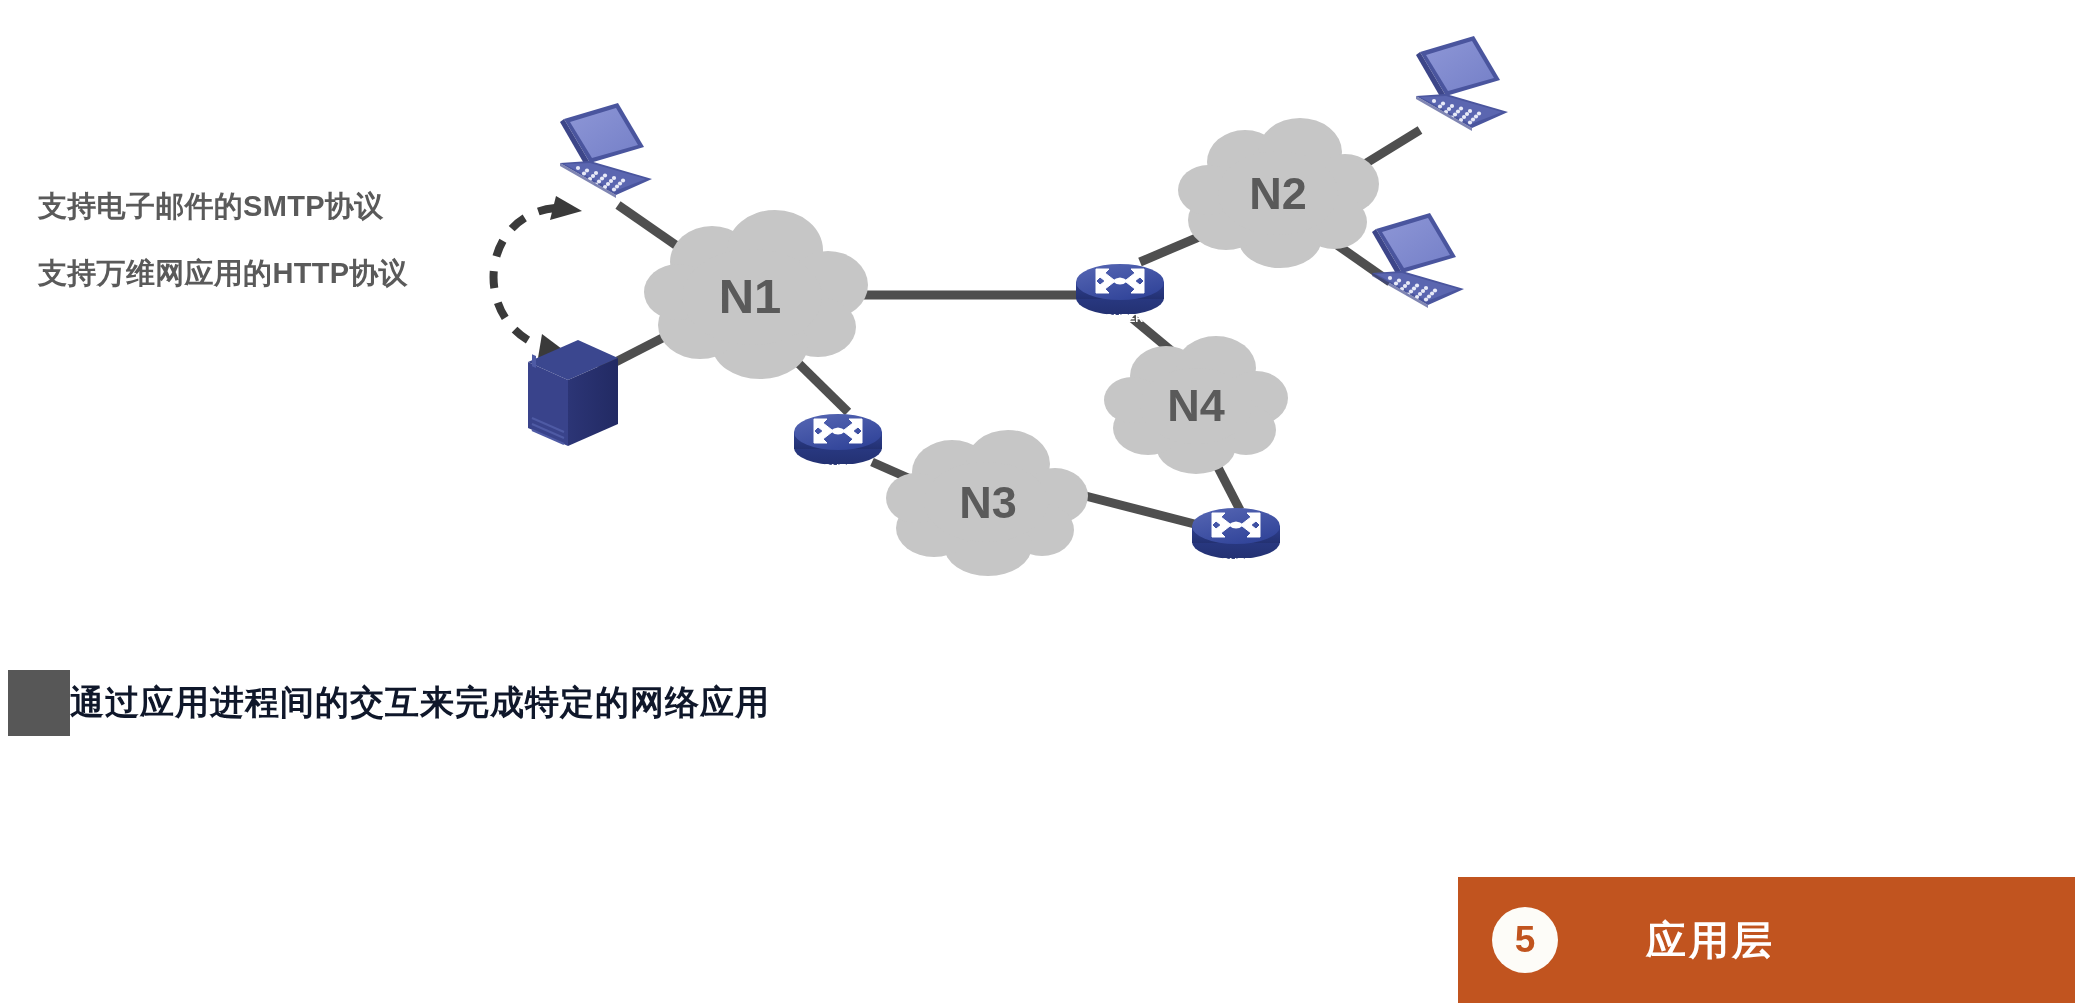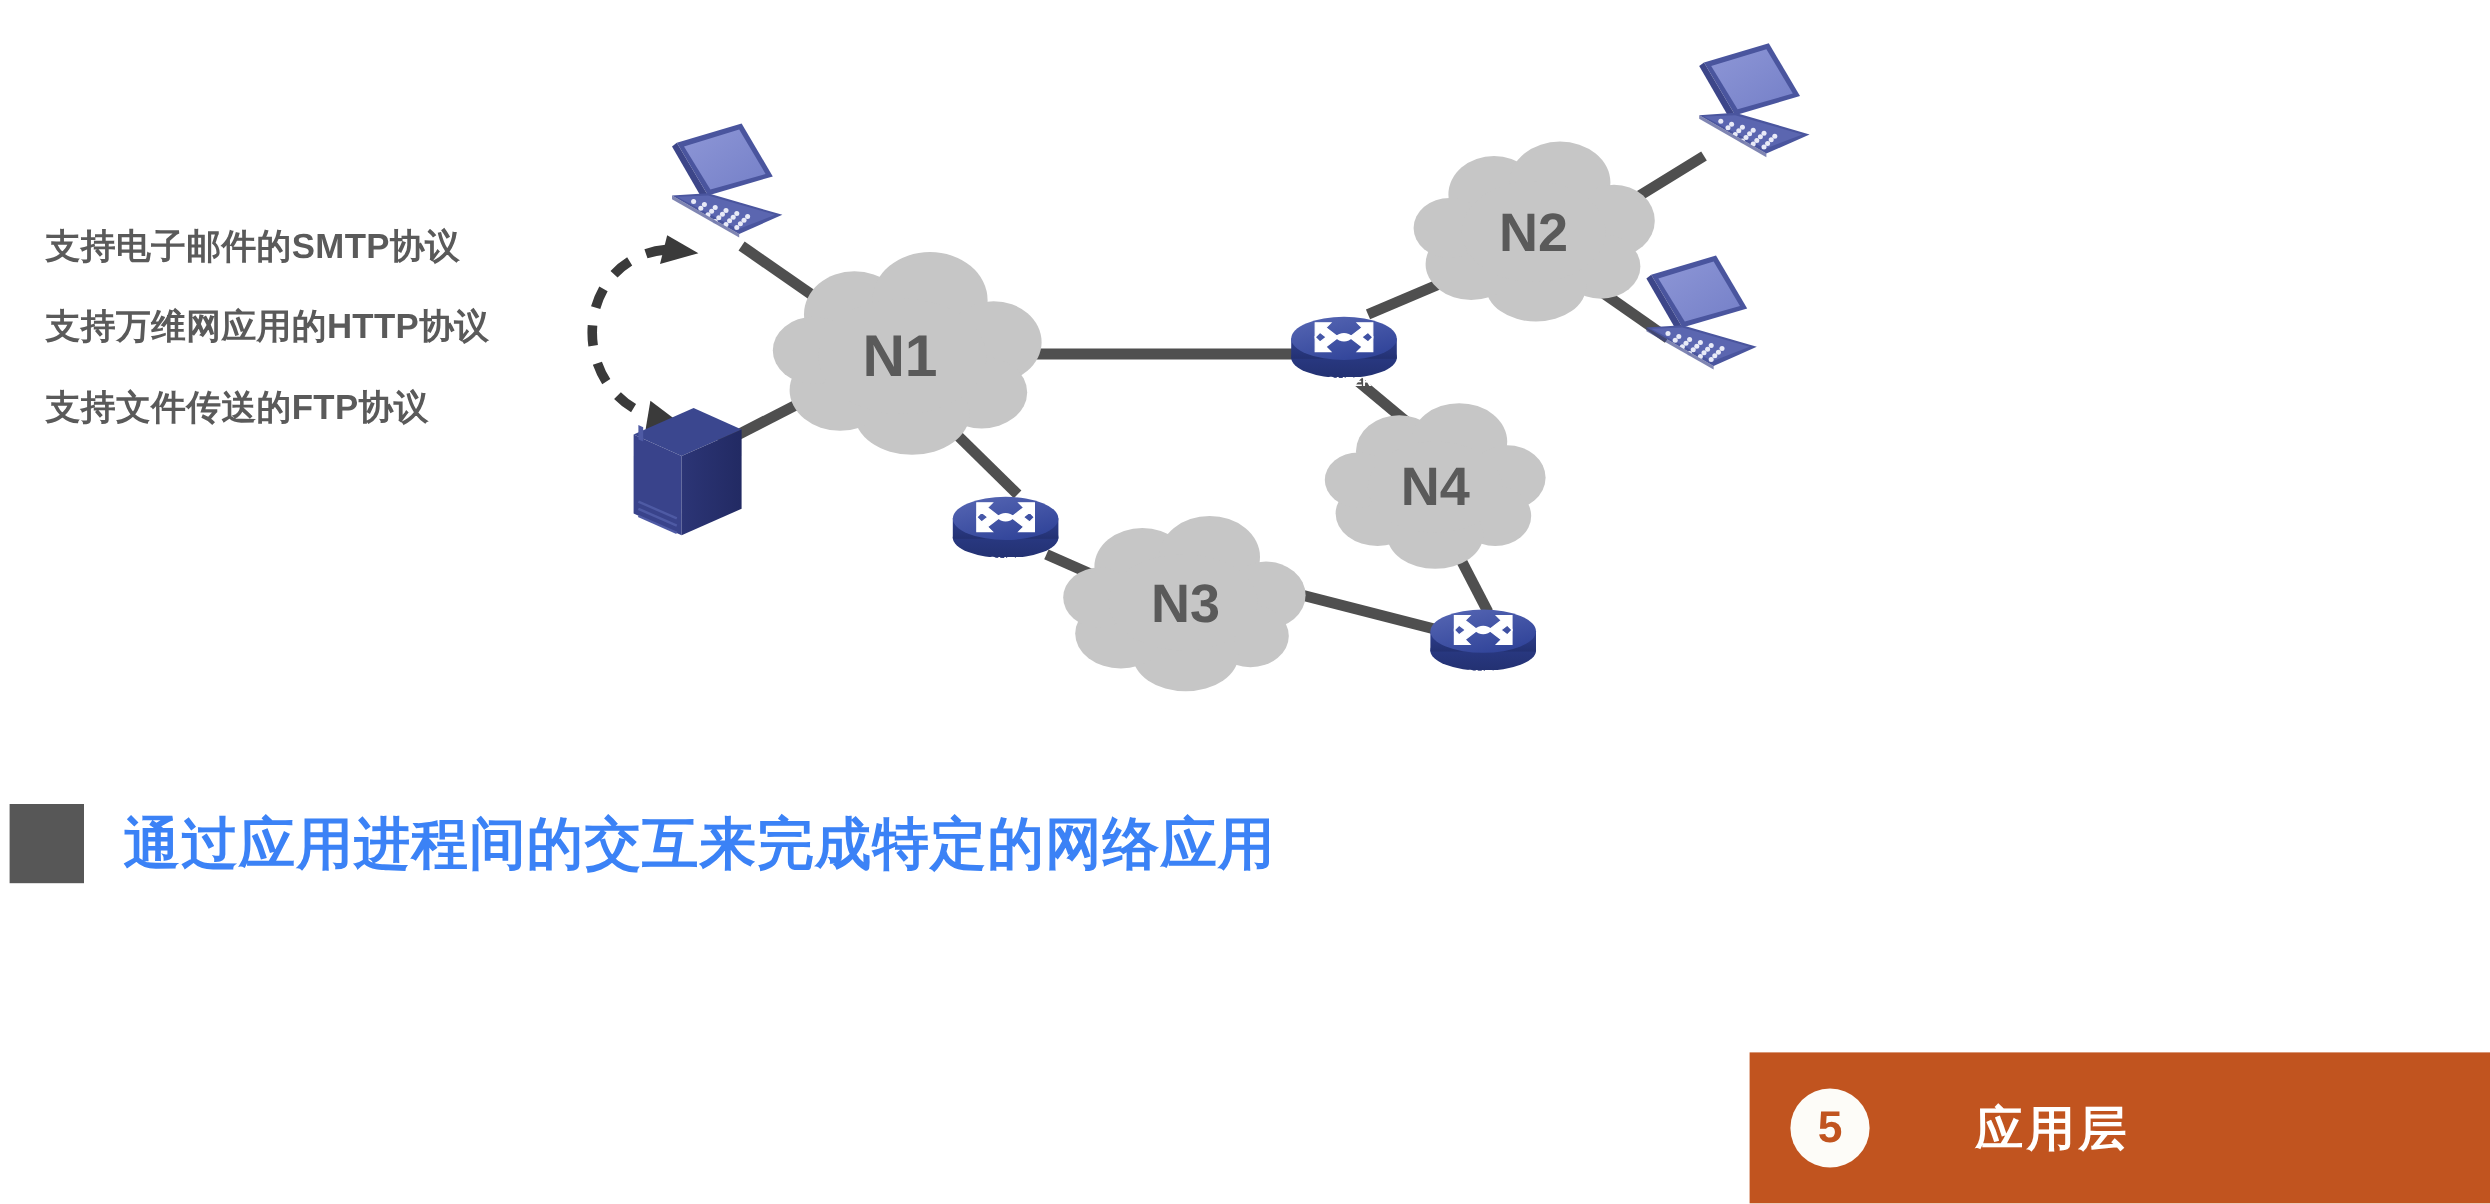--- a/index.html
+++ b/index.html
@@ -52,24 +52,23 @@
     display: flex;
     align-items: center;
   }
   #headline-bullet {
     width: 62px;
     height: 66px;
     background: #575757;
     flex: 0 0 auto;
   }
   #headline-text {
-    margin-left: 33px;
-    font-size: 47px;
+    font-size: 34px;
     font-weight: bold;
-    color: #3b82f6;
+    color: #0f172a;
     white-space: nowrap;
     letter-spacing: 1px;
   }
 
   
   #footer-banner {
     position: absolute;
     left: 1458px;
     top: 877px;
     width: 617px;
@@ -100,21 +99,20 @@
     letter-spacing: 3px;
     white-space: nowrap;
   }
 </style>
 </head>
 <body>
 
 <div id="protocol-list">
   <div class="protocol-line">支持电子邮件的SMTP协议</div>
   <div class="protocol-line">支持万维网应用的HTTP协议</div>
-  <div class="protocol-line">支持文件传送的FTP协议</div>
 </div>
 
 <div id="network-diagram">
 <svg width="2075" height="660" viewBox="0 0 2075 660" xmlns="http://www.w3.org/2000/svg">
   <defs>
     <linearGradient id="gradLaptopScreen" x1="0" y1="0" x2="1" y2="1">
       <stop offset="0%" stop-color="#8d96d6"></stop>
       <stop offset="100%" stop-color="#7580c8"></stop>
     </linearGradient>
     <linearGradient id="gradRouterTop" x1="0" y1="0" x2="0.6" y2="1">

